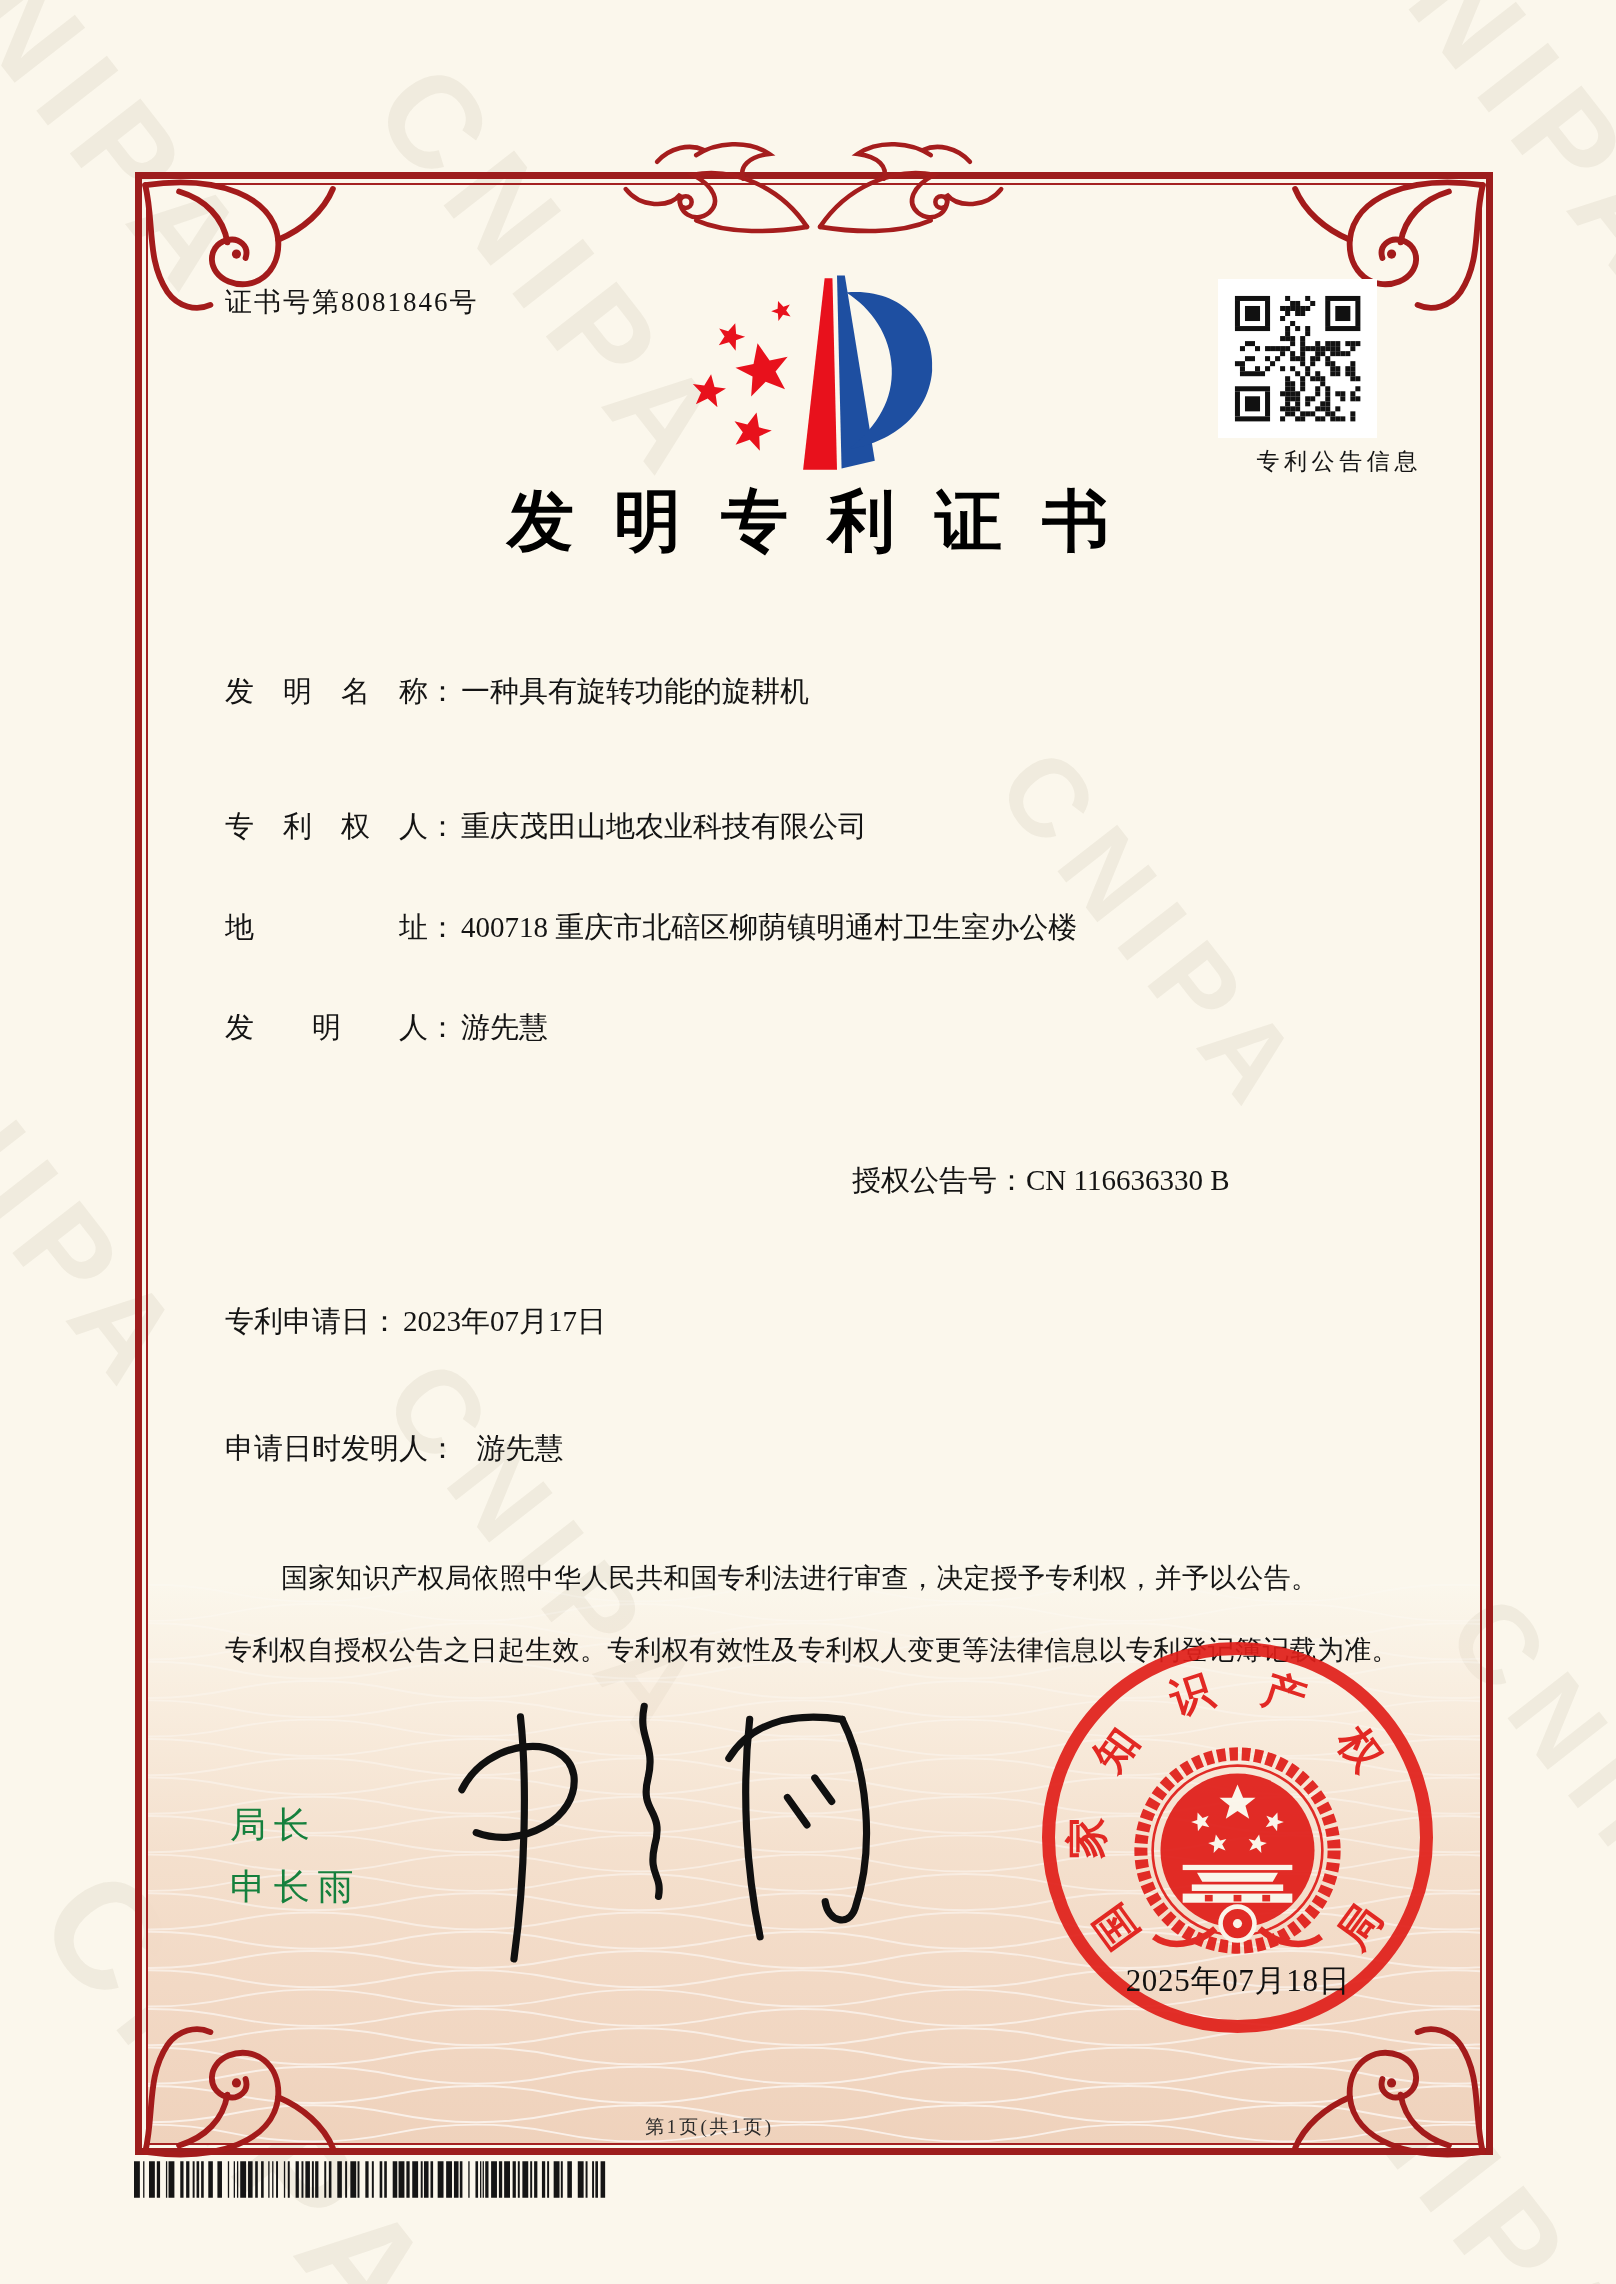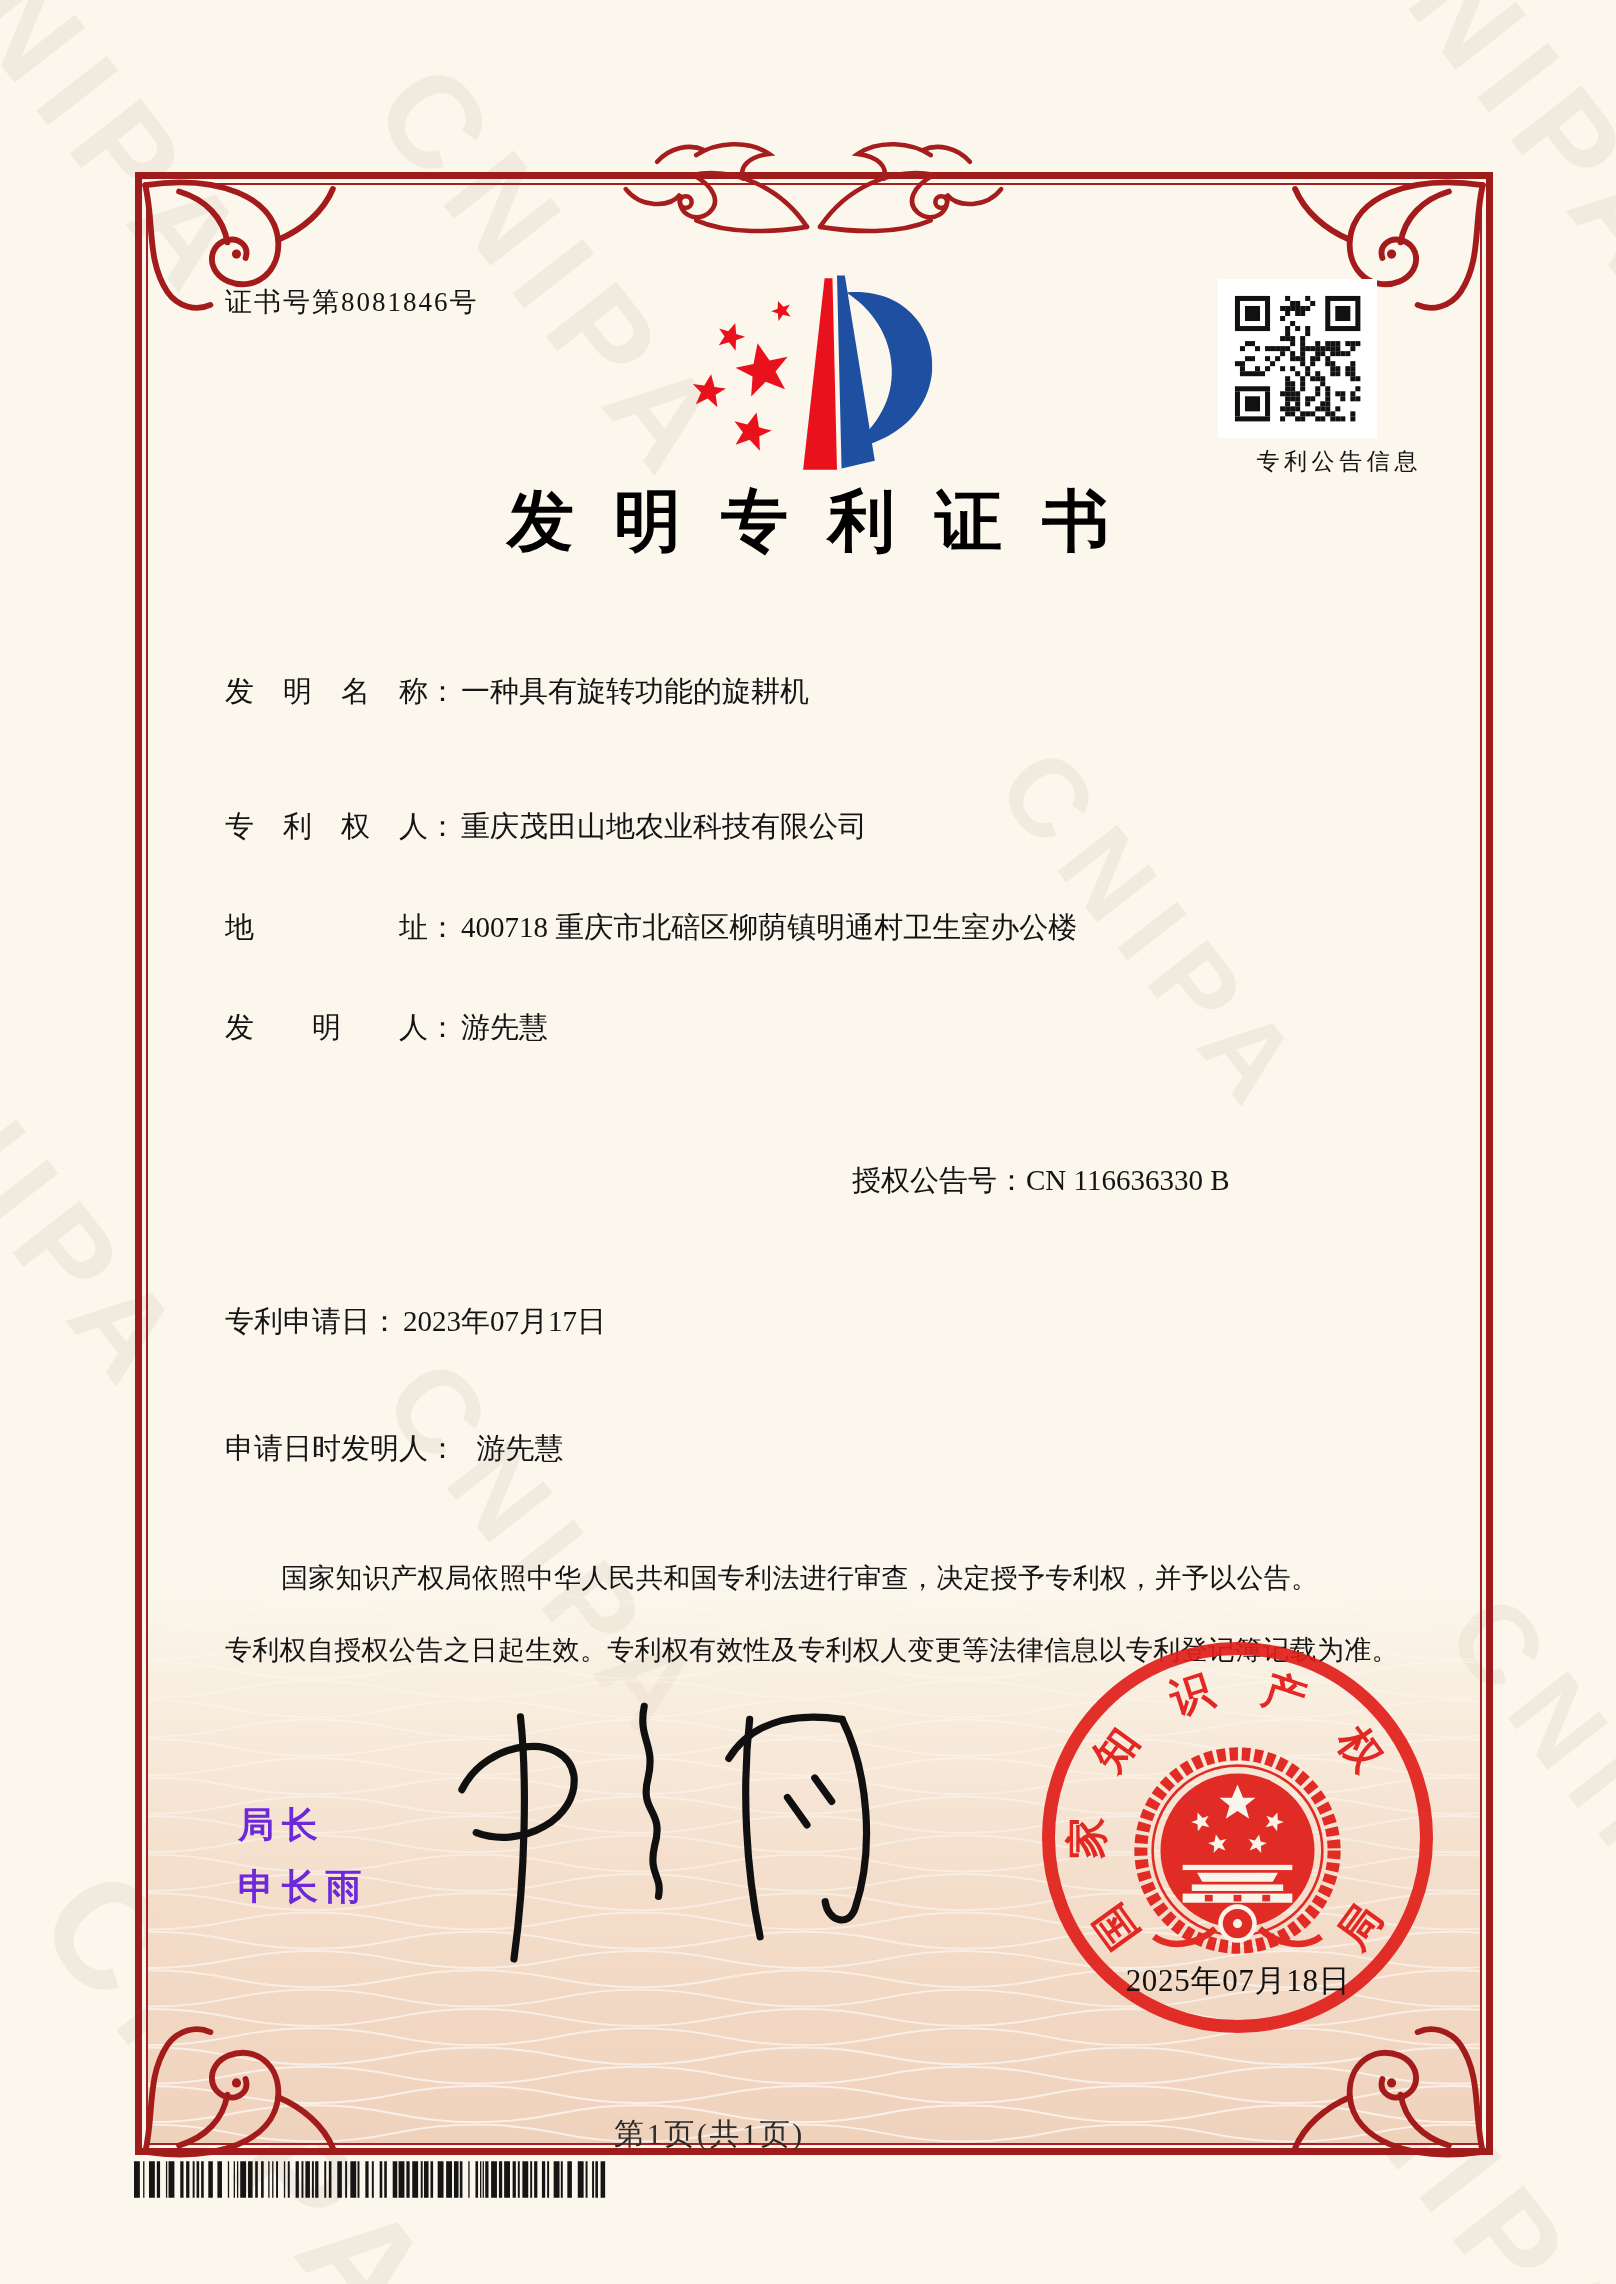--- a/index.html
+++ b/index.html
@@ -33,31 +33,31 @@
   
   .row{position:absolute;left:225px;font-size:29px;z-index:6;white-space:nowrap;}
   .row .jl{display:inline-block;width:203px;text-align:justify;text-align-last:justify;vertical-align:bottom;}
   .row .pl{display:inline-block;vertical-align:bottom;}
   .row .colon{display:inline-block;width:29px;vertical-align:bottom;}
   .row .val{margin-left:3.9px;}
   .rrow{position:absolute;left:852px;font-size:29px;z-index:6;white-space:nowrap;margin-top:28px;}
   .statement{position:absolute;left:225px;width:1189px;font-size:27px;letter-spacing:0.3px;
       line-height:43px;z-index:6;}
   .signer{position:absolute;left:230px;z-index:6;font-family:"Liberation Sans","DejaVu Sans",sans-serif;
-      font-weight:700;font-size:36px;letter-spacing:7.8px;color:#6d28d9;margin-left:8px;}
+      font-weight:400;font-size:36px;letter-spacing:7.8px;color:#15803d;}
   .signature{position:absolute;left:424px;top:1679px;z-index:6;}
   
   .seal{position:absolute;left:1042px;top:1642px;width:391px;height:391px;z-index:6;}
   .seal .ring{position:absolute;left:0;top:0;width:391px;height:391px;border-radius:50%;
       border:13px solid rgba(224,30,25,0.92);box-sizing:border-box;}
   .seal .schar{position:absolute;left:50%;top:50%;font-size:42px;font-weight:700;
       color:rgba(224,30,25,0.95);font-family:"Liberation Serif","DejaVu Serif",serif;}
   .sealdate{position:absolute;left:1114px;top:1960px;width:248px;text-align:center;
       font-size:31px;color:#111;z-index:8;letter-spacing:0.7px;}
-  .footer{position:absolute;left:135px;top:2114px;width:1149px;text-align:center;font-size:30px;
+  .footer{position:absolute;left:135px;top:2114px;width:1149px;text-align:center;font-size:19px;
       letter-spacing:2.6px;color:#2b2b2b;z-index:6;}
   .barcode{position:absolute;left:134px;top:2161px;z-index:6;}
 </style>
 </head>
 <body>
 
 <div class="page">
 
   <span class="wm" style="left:78px;top:91px;font-size:130px;">CNIPA</span>
   <span class="wm" style="left:554px;top:274px;font-size:130px;">CNIPA</span>

